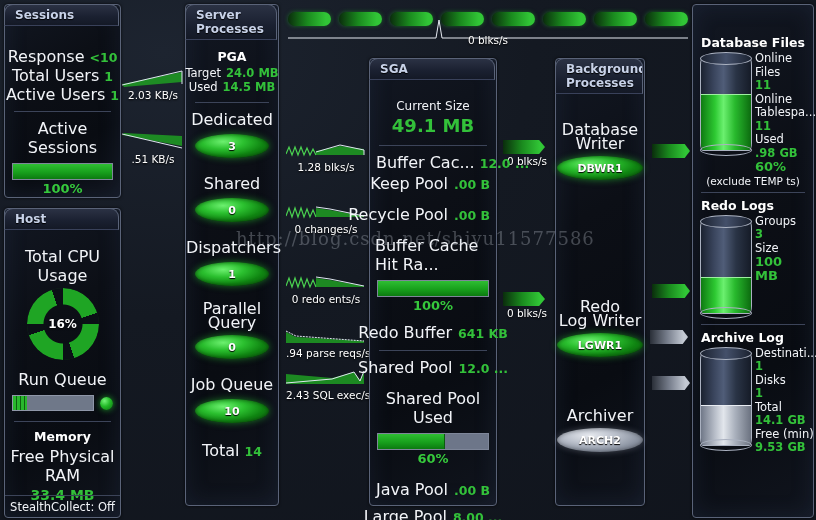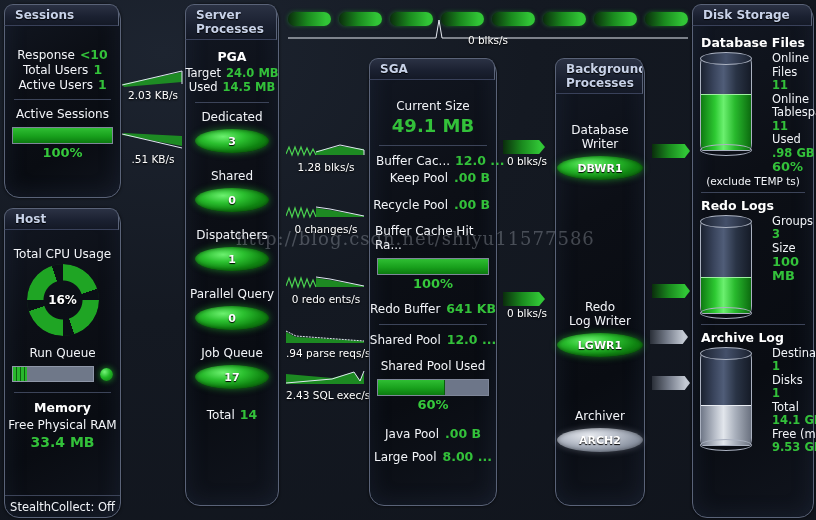--- a/index.html
+++ b/index.html
@@ -13,39 +13,39 @@
   .watermark{
     position:absolute;left:236px;top:228px;width:560px;
     font-family:"DejaVu Serif","Liberation Serif",serif;
     font-size:18px;color:rgba(200,205,215,.30);
     letter-spacing:1px;white-space:nowrap;pointer-events:none;z-index:60;
   }
   
   .panel{
     position:absolute;
     border:1px solid #5a6378;
-    border-radius:15px;
+    border-radius:4px;
     background:linear-gradient(150deg,#121722 0%,#0c0f16 35%,#090c12 70%,#10141d 100%);
     box-shadow:inset 0 0 22px rgba(60,80,120,.20), 0 0 3px rgba(0,0,0,.8);
     z-index:20;
   }
   .ptab{
     position:absolute;top:-1px;left:-1px;
     border:1px solid #5a6378;
     border-bottom:1px solid #39415a;
     border-radius:9px 9px 0 0;
     background:linear-gradient(180deg,#2b3244 0%,#1a2030 60%,#141926 100%);
     color:#c8d2e8;font-weight:bold;font-size:12px;
     padding:3px 10px 3px 10px;
     text-shadow:0 1px 1px #000;
     box-sizing:border-box;
     line-height:14px;
   }
   .row{display:flex;justify-content:center;align-items:baseline;gap:5px;white-space:nowrap;}
-  .lbl{color:#f2f4f8;font-size:12px;}
+  .lbl{color:#f2f4f8;font-size:16px;}
   .val{color:#33c13a;font-size:12.5px;font-weight:bold;}
   .ctr{text-align:center;}
   .hdr{color:#ffffff;font-size:12.5px;font-weight:bold;text-align:center;}
   hr.sep{border:0;border-top:1px solid #3c4459;margin:7px 9px;}
   
   .bar{
     height:17px;border:1px solid #7e8699;background:#6d7689;
     box-sizing:border-box;position:relative;overflow:hidden;
   }
   .bar > i{
@@ -112,21 +112,21 @@
   }
   .cyl .lip{
     position:absolute;left:0;right:0;top:0;height:11px;
     border:1px solid #aab1c0;border-radius:50%;
     background:linear-gradient(90deg,#1b2230,#44506a,#1b2230);
   }
   .cyl .base{
     position:absolute;left:0;right:0;bottom:0;height:10px;
     border:1px solid #aab1c0;border-radius:50%;background:transparent;
   }
-  .cylwrap{display:flex;gap:20px;align-items:flex-start;padding:0 7px;}
+  .cylwrap{display:flex;gap:3px;align-items:flex-start;padding:0 7px;}
   .cylinfo{font-size:11.5px;line-height:13.5px;}
   .cylinfo .l{color:#f2f4f8;}
   .cylinfo .v{color:#33c13a;font-weight:bold;}
   .secthead{color:#fff;font-weight:bold;font-size:12.5px;padding:0 0 2px 8px;}
   
   .flow{position:absolute;z-index:10;}
   .arrow{
     height:14px;
     background:linear-gradient(90deg,#0a2d0c 0%,#1a8a1e 45%,#31c636 88%,#31c636 100%);
     clip-path:polygon(0 0,86% 0,100% 50%,86% 100%,0 100%);
@@ -263,21 +263,21 @@
     <div style="margin-top:16px;">
       <div class="ctr lbl">Dispatchers</div>
       <div class="pill" style="margin-top:5px;">1</div>
     </div>
     <div style="margin-top:16px;">
       <div class="ctr lbl" style="line-height:14px;">Parallel Query</div>
       <div class="pill" style="margin-top:5px;">0</div>
     </div>
     <div style="margin-top:16px;">
       <div class="ctr lbl">Job Queue</div>
-      <div class="pill" style="margin-top:5px;">17</div>
+      <div class="pill" style="margin-top:5px;">10</div>
     </div>
     <div class="row" style="margin-top:18px;">
       <span class="lbl">Total</span>
       <span class="val">14</span>
     </div>
   </div>
 </div>
 
 <div class="flow" style="left:286px;top:142px;width:80px;">
   <div class="spark" style="height:18px;">
@@ -423,21 +423,20 @@
   <div class="arrow" style="width:38px;"></div>
 </div>
 <div class="flow" style="left:650px;top:330px;width:40px;">
   <div class="arrow grey" style="width:38px;"></div>
 </div>
 <div class="flow" style="left:652px;top:376px;width:40px;">
   <div class="arrow grey" style="width:38px;"></div>
 </div>
 
 <div class="panel" style="left:692px;top:4px;width:120px;height:512px;">
-  <div class="ptab" style="width:120px;">Disk Storage</div>
 
   <div style="position:absolute;left:0;right:0;top:30px;">
 
     <div class="secthead">Database Files</div>
     <div class="cylwrap">
       <div class="cyl">
         <div class="tube">
             <div class="fill" id="fill-0" style="height: 60%;"></div>
           </div>
         <div class="lip"></div>

